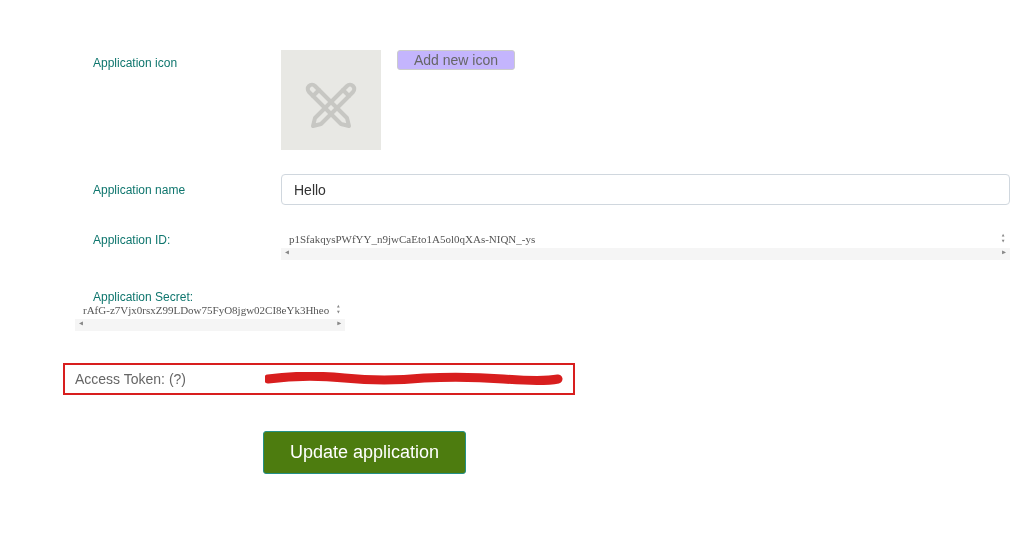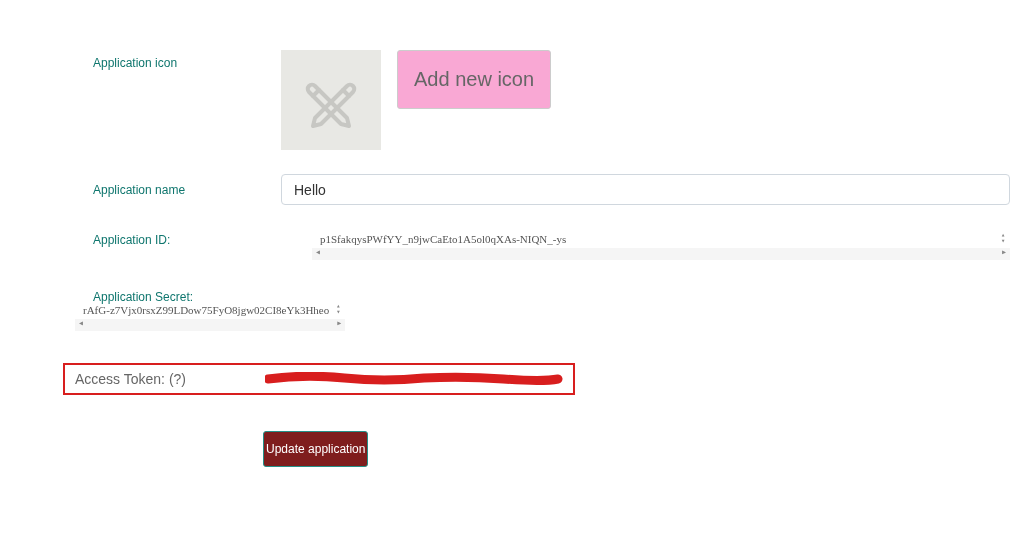--- a/index.html
+++ b/index.html
@@ -18,21 +18,21 @@
       width: 935px;
     }
     .form-row {
       display: flex;
       align-items: flex-start;
       margin-bottom: 24px;
     }
     .row-icon { margin-bottom: 24px; }
     .row-name { margin-bottom: 28px; }
     .row-redirect { margin-bottom: 32px; }
-    .row-appid { margin-bottom: 30px; gap: 31px; }
+    .row-appid { margin-bottom: 30px; }
     .row-secret { margin-bottom: 32px; flex-direction: column; }
     .row-token { margin-bottom: 36px; }
     .form-label {
       width: 188px;
       flex-shrink: 0;
       color: #0f766e;
       font-size: 12px;
       padding-top: 9px;
       margin-left: 18px;
     }
@@ -117,35 +117,35 @@
       line-height: 6px;
       color: #888;
       gap: 0;
     }
     .readonly-wrapper {
       position: relative;
       padding-right: 16px;
     }
     .btn {
       display: inline-block;
-      padding: 17px 16px;
+      padding: 1px 16px;
       border: 1px solid #ccc;
-      background: #f9a8d4;
+      background: #c4b5fd;
       color: #666;
-      font-size: 20px;
+      font-size: 14px;
       border-radius: 3px;
       cursor: pointer;
       font-family: inherit;
     }
     .btn-primary {
-      background: #7f1d1d;
+      background: #4d7c0f;
       color: #fff;
       border: 1px solid #249087;
-      padding: 10px 2px;
-      font-size: 12px;
+      padding: 10px 26px;
+      font-size: 18px;
     }
     .token-row-wrapper {
       border: 2px solid #d81e1e;
       padding: 6px 10px;
       width: 512px;
       display: flex;
       align-items: center;
       margin-left: -12px;
       justify-content: flex-end;
     }

